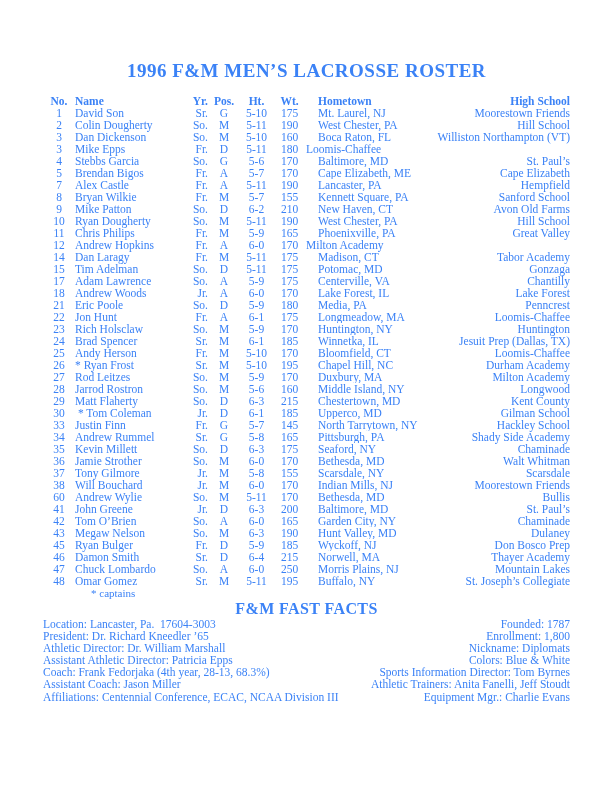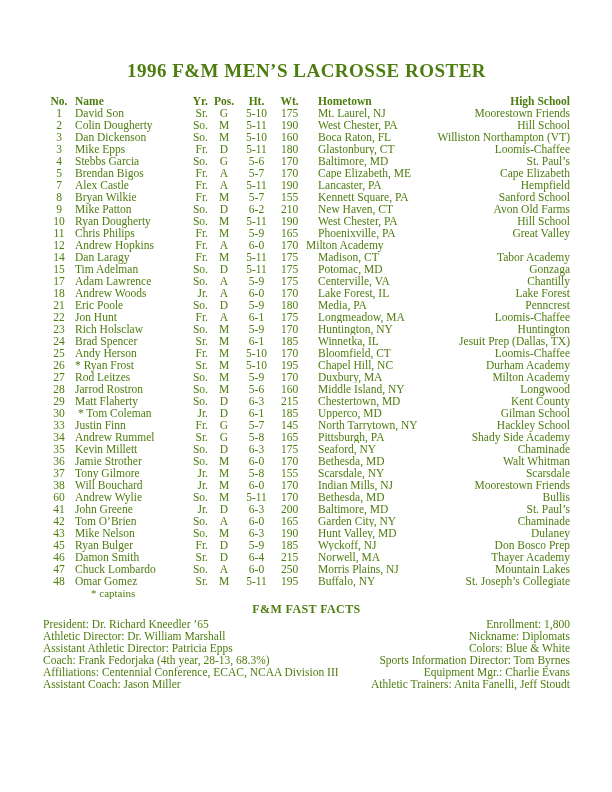--- a/index.html
+++ b/index.html
@@ -2,21 +2,21 @@
 <html><head>
 <meta charset="utf-8">
 <style>
   html, body { margin: 0; padding: 0; background: #888; }
   .page {
     position: relative;
     width: 612px;
     height: 792px;
     margin: 0 auto;
     background: #ffffff;
-    color: #4d7c0f;
+    color: #3b82f6;
     font-family: "Liberation Serif", "DejaVu Serif", serif;
     box-sizing: border-box;
     padding: 60px 42px 0 43px;
     overflow: hidden;
   }
   .title {
     margin: 0;
     text-align: center;
     font-size: 19px;
     font-weight: bold;
@@ -43,21 +43,21 @@
   .c-hs   { flex: 0 0 auto; text-align: right; }
   .footnote {
     font-size: 11px;
     line-height: 12px;
     margin-left: 48px;
     white-space: pre;
   }
   .facts-heading {
     margin: 2px 0 1px 0;
     text-align: center;
-    font-size: 12px;
+    font-size: 16px;
     font-weight: bold;
     line-height: 16px;
     letter-spacing: 0.4px;
   }
   .fact-line {
     display: flex;
     justify-content: space-between;
     font-size: 11.5px;
     line-height: 12.1px;
   }
@@ -112,21 +112,20 @@
           <span class="c-home">Boca Raton, FL</span>
           <span class="c-hs">Williston Northampton (VT)</span>
         </div>
         <div class="row">
           <span class="c-no">3</span>
           <span class="c-name">Mike Epps</span>
           <span class="c-yr">Fr.</span>
           <span class="c-pos">D</span>
           <span class="c-ht">5-11</span>
           <span class="c-wt">180</span>
-          <span class="c-home">Glastonbury, CT</span>
           <span class="c-hs">Loomis-Chaffee</span>
         </div>
         <div class="row">
           <span class="c-no">4</span>
           <span class="c-name">Stebbs Garcia</span>
           <span class="c-yr">So.</span>
           <span class="c-pos">G</span>
           <span class="c-ht">5-6</span>
           <span class="c-wt">170</span>
           <span class="c-home">Baltimore, MD</span>
@@ -426,21 +425,21 @@
           <span class="c-name">Tom O’Brien</span>
           <span class="c-yr">So.</span>
           <span class="c-pos">A</span>
           <span class="c-ht">6-0</span>
           <span class="c-wt">165</span>
           <span class="c-home">Garden City, NY</span>
           <span class="c-hs">Chaminade</span>
         </div>
         <div class="row">
           <span class="c-no">43</span>
-          <span class="c-name">Mike Nelson</span>
+          <span class="c-name">Megaw Nelson</span>
           <span class="c-yr">So.</span>
           <span class="c-pos">M</span>
           <span class="c-ht">6-3</span>
           <span class="c-wt">190</span>
           <span class="c-home">Hunt Valley, MD</span>
           <span class="c-hs">Dulaney</span>
         </div>
         <div class="row">
           <span class="c-no">45</span>
           <span class="c-name">Ryan Bulger</span>
@@ -481,37 +480,41 @@
           <span class="c-home">Buffalo, NY</span>
           <span class="c-hs">St. Joseph’s Collegiate</span>
         </div>
       </div>
     <div class="footnote">* captains</div>
   </div>
 
   <h2 class="facts-heading">F&amp;M FAST FACTS</h2>
   <div id="facts">
       <div class="fact-line">
+        <span class="fact-left">Location: Lancaster, Pa.  17604-3003</span>
+        <span class="fact-right">Founded: 1787</span>
+      </div>
+      <div class="fact-line">
         <span class="fact-left">President: Dr. Richard Kneedler ’65</span>
         <span class="fact-right">Enrollment: 1,800</span>
       </div>
       <div class="fact-line">
         <span class="fact-left">Athletic Director: Dr. William Marshall</span>
         <span class="fact-right">Nickname: Diplomats</span>
       </div>
       <div class="fact-line">
         <span class="fact-left">Assistant Athletic Director: Patricia Epps</span>
         <span class="fact-right">Colors: Blue &amp; White</span>
       </div>
       <div class="fact-line">
         <span class="fact-left">Coach: Frank Fedorjaka (4th year, 28-13, 68.3%)</span>
         <span class="fact-right">Sports Information Director: Tom Byrnes</span>
       </div>
       <div class="fact-line">
+        <span class="fact-left">Assistant Coach: Jason Miller</span>
+        <span class="fact-right">Athletic Trainers: Anita Fanelli, Jeff Stoudt</span>
+      </div>
+      <div class="fact-line">
         <span class="fact-left">Affiliations: Centennial Conference, ECAC, NCAA Division III</span>
         <span class="fact-right">Equipment Mgr.: Charlie Evans</span>
-      </div>
-      <div class="fact-line">
-        <span class="fact-left">Assistant Coach: Jason Miller</span>
-        <span class="fact-right">Athletic Trainers: Anita Fanelli, Jeff Stoudt</span>
       </div>
     </div>
 </div>
 
 </body></html>

